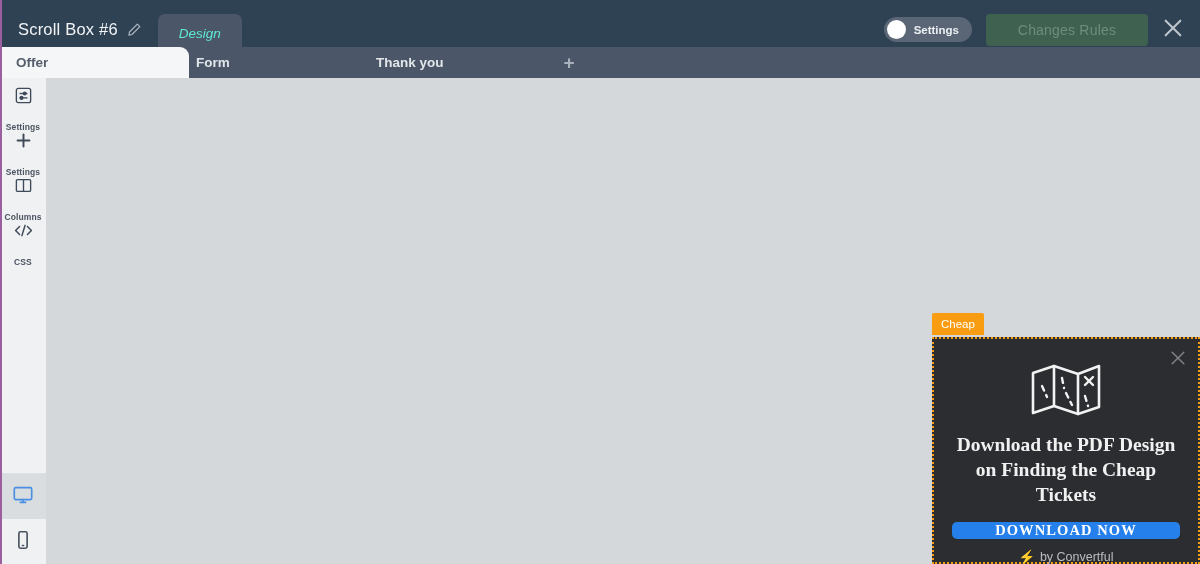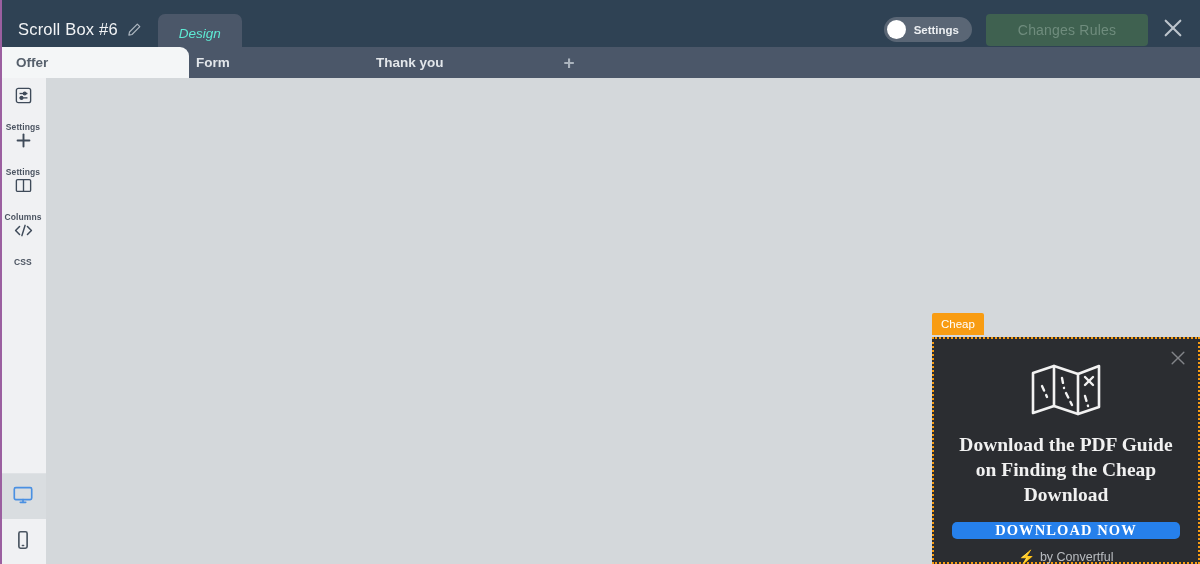--- a/index.html
+++ b/index.html
@@ -293,21 +293,21 @@
           <path d="M37 32 L43 44"></path>
           <path d="M56 35 L59 45"></path>
         </g>
         <g stroke-width="2.4">
           <line x1="56" y1="16" x2="64" y2="24"></line>
           <line x1="64" y1="16" x2="56" y2="24"></line>
         </g>
       </svg>
     </span>
 
-    <div class="widget-title">Download the PDF Guide on Finding the Cheap Download</div>
+    <div class="widget-title">Download the PDF Design on Finding the Cheap Tickets</div>
 
     <button class="dl-btn">DOWNLOAD NOW</button>
 
     <div class="widget-foot">
       <span class="bolt">⚡</span>
       <span>by Convertful</span>
     </div>
   </div>
 
 </div>

